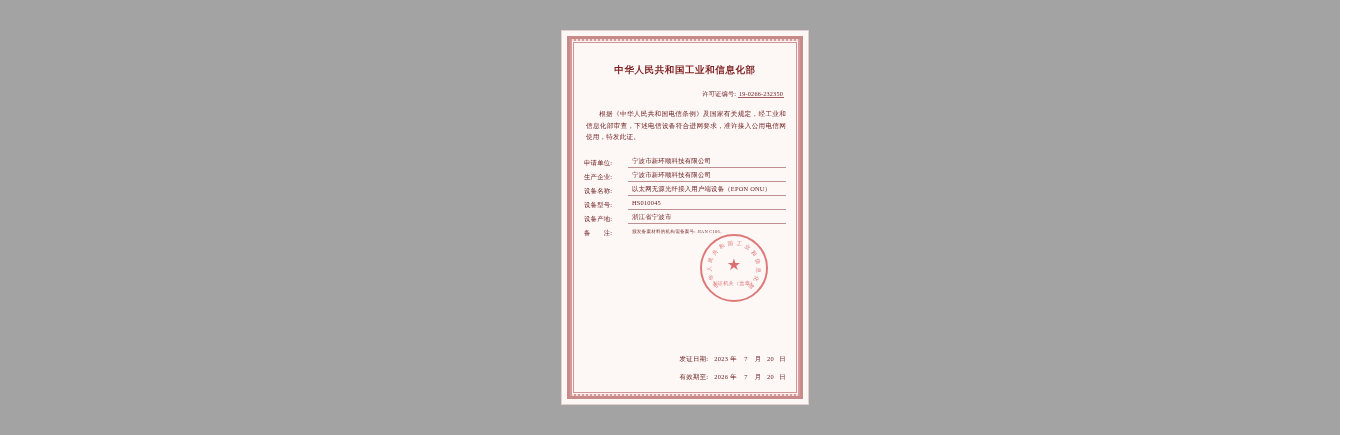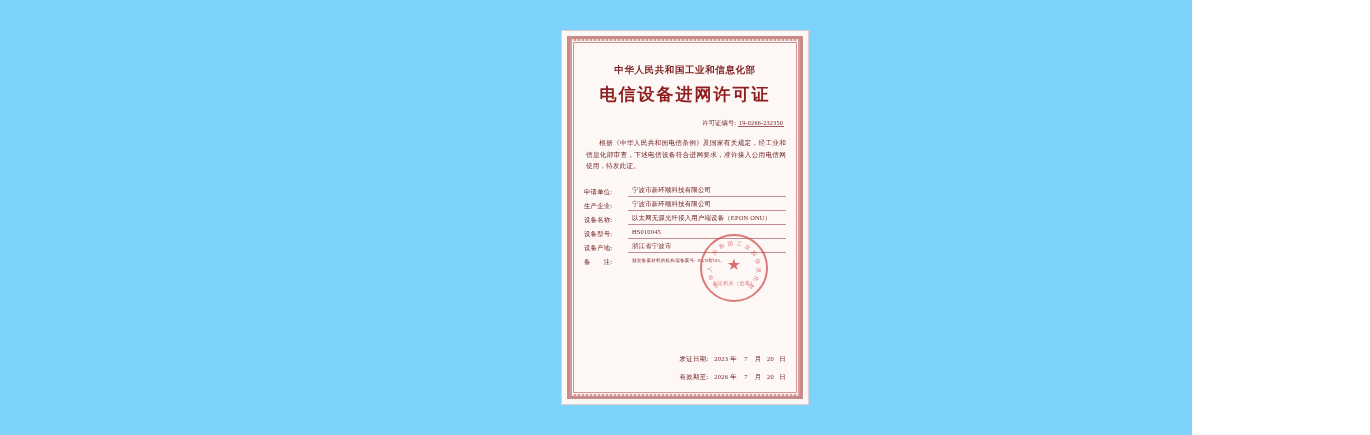--- a/index.html
+++ b/index.html
@@ -7,23 +7,23 @@
     padding: 0;
     background: #ffffff;
     width: 1370px;
     height: 435px;
     overflow: hidden;
     font-family: "Liberation Serif", serif;
   }
 
   #stage {
     position: relative;
-    width: 1192px;
+    width: 1340px;
     height: 435px;
-    background: #7dd3fc;
+    background: #a3a3a3;
   }
 
   
   .certificate {
     position: absolute;
     left: 561px;
     top: 30px;
     width: 248px;
     height: 375px;
     background: #fdf7f6;
@@ -224,21 +224,20 @@
 
 <div id="stage">
 
   <div class="certificate">
     <div class="frame-outer"></div>
     <div class="frame-inner"></div>
 
     <div class="content">
 
       <div class="ministry">中华人民共和国工业和信息化部</div>
-      <div class="maintitle">电信设备进网许可证</div>
 
       <div class="permit-no">
         <span>许可证编号:</span>
         <span class="num">19-0266-232350</span>
       </div>
 
       <div class="body-par">
         <span class="indent"></span><span>根据《中华人民共和国电信条例》及国家有关规定，经工业和信息化部审查，下述电信设备符合进网要求，准许接入公用电信网使用，特发此证。</span>
       </div>
 

